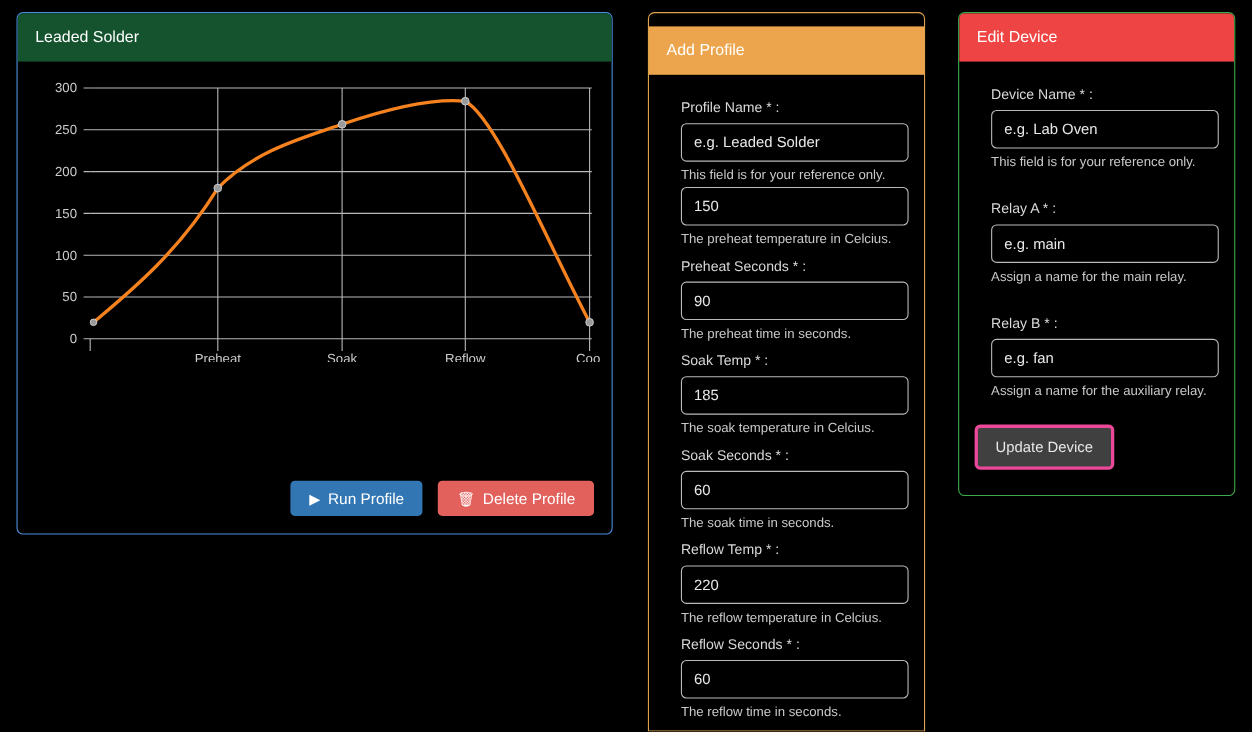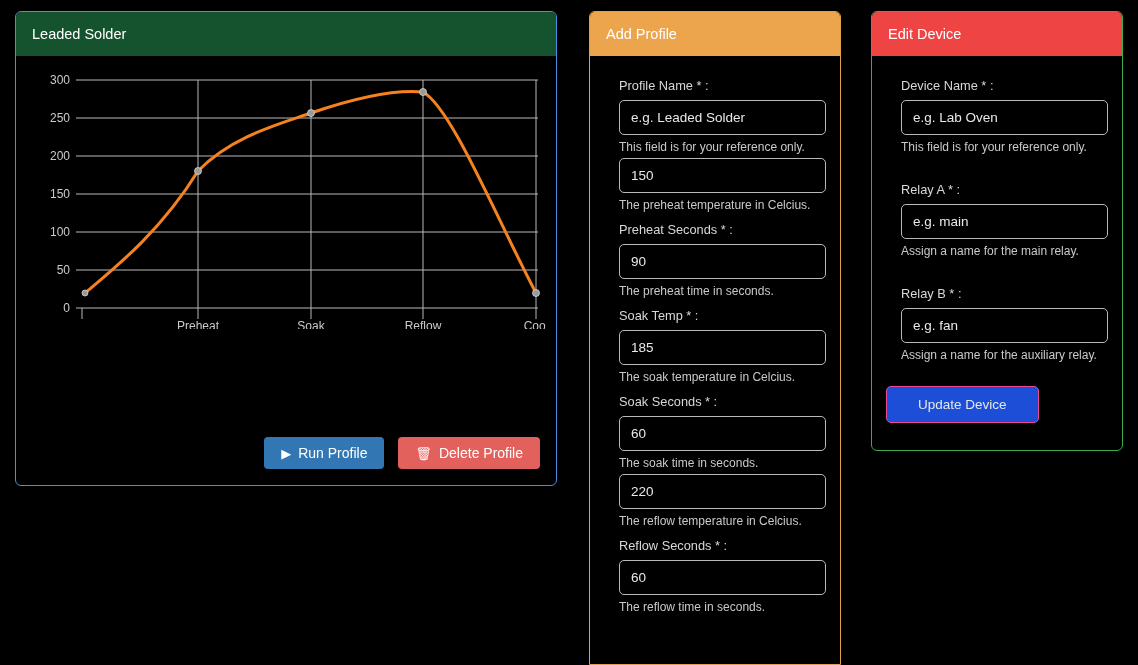--- a/index.html
+++ b/index.html
@@ -94,21 +94,21 @@
 
   
   #add-profile-panel {
     left: 589px;
     top: 11px;
     width: 252px;
     height: 654px;
     border: 1px solid #e0a34d;
     border-radius: 6px 6px 0 0;
   }
-  #add-profile-panel .panel-header { background: #eca54c; }
+  #add-profile-panel .panel-header { background: #eca54c; margin-top: 12px; }
 
   #edit-device-panel {
     left: 871px;
     top: 11px;
     width: 252px;
     height: 440px;
     border: 1px solid #3cab49;
   }
   #edit-device-panel .panel-header { background: #ef4444; }
 
@@ -136,27 +136,27 @@
   .field-help {
     color: #c9c9c9;
     font-size: 12px;
     margin: 5px 0 0 0;
     display: block;
   }
   .field-gap { height: 14px; }
 
   .btn-outline {
     margin-top: 20px;
-    background: #1d4ed8;
-    border: 1px solid #ec4899;
+    background: #404040;
+    border: 3px solid #ec4899;
     border-radius: 5px;
     color: #e7e7e7;
     font-size: 13.5px;
     font-family: "Liberation Sans", sans-serif;
-    padding: 10px 31px;
+    padding: 10px 16px;
     cursor: pointer;
   }
 </style>
 </head>
 <body>
 
 <div class="stage">
 
   <div class="panel" id="profile-panel">
     <div class="panel-header">Leaded Solder</div>
@@ -268,20 +268,21 @@
         <span class="field-help">The soak temperature in Celcius.</span>
       </div>
 
       <div class="field">
         <label class="field-label">Soak Seconds * :</label>
         <input class="field-input" type="text" value="60" style="">
         <span class="field-help">The soak time in seconds.</span>
       </div>
 
       <div class="field">
+        <label class="field-label">Reflow Temp * :</label>
         <input class="field-input" type="text" value="220" style="">
         <span class="field-help">The reflow temperature in Celcius.</span>
       </div>
 
       <div class="field">
         <label class="field-label">Reflow Seconds * :</label>
         <input class="field-input" type="text" value="60" style="">
         <span class="field-help">The reflow time in seconds.</span>
       </div>
 

